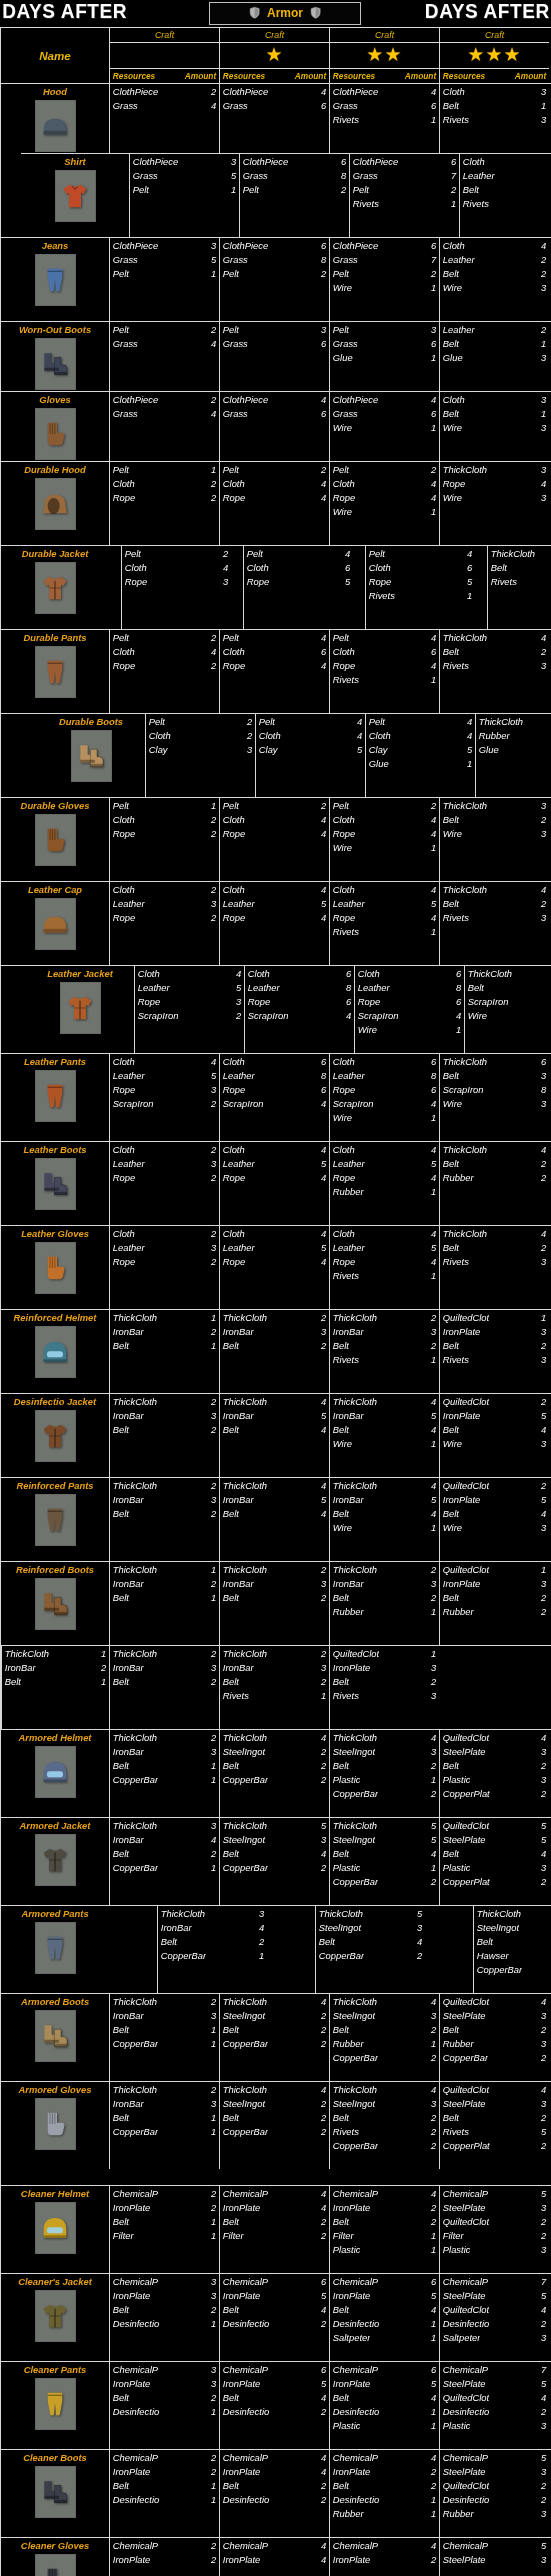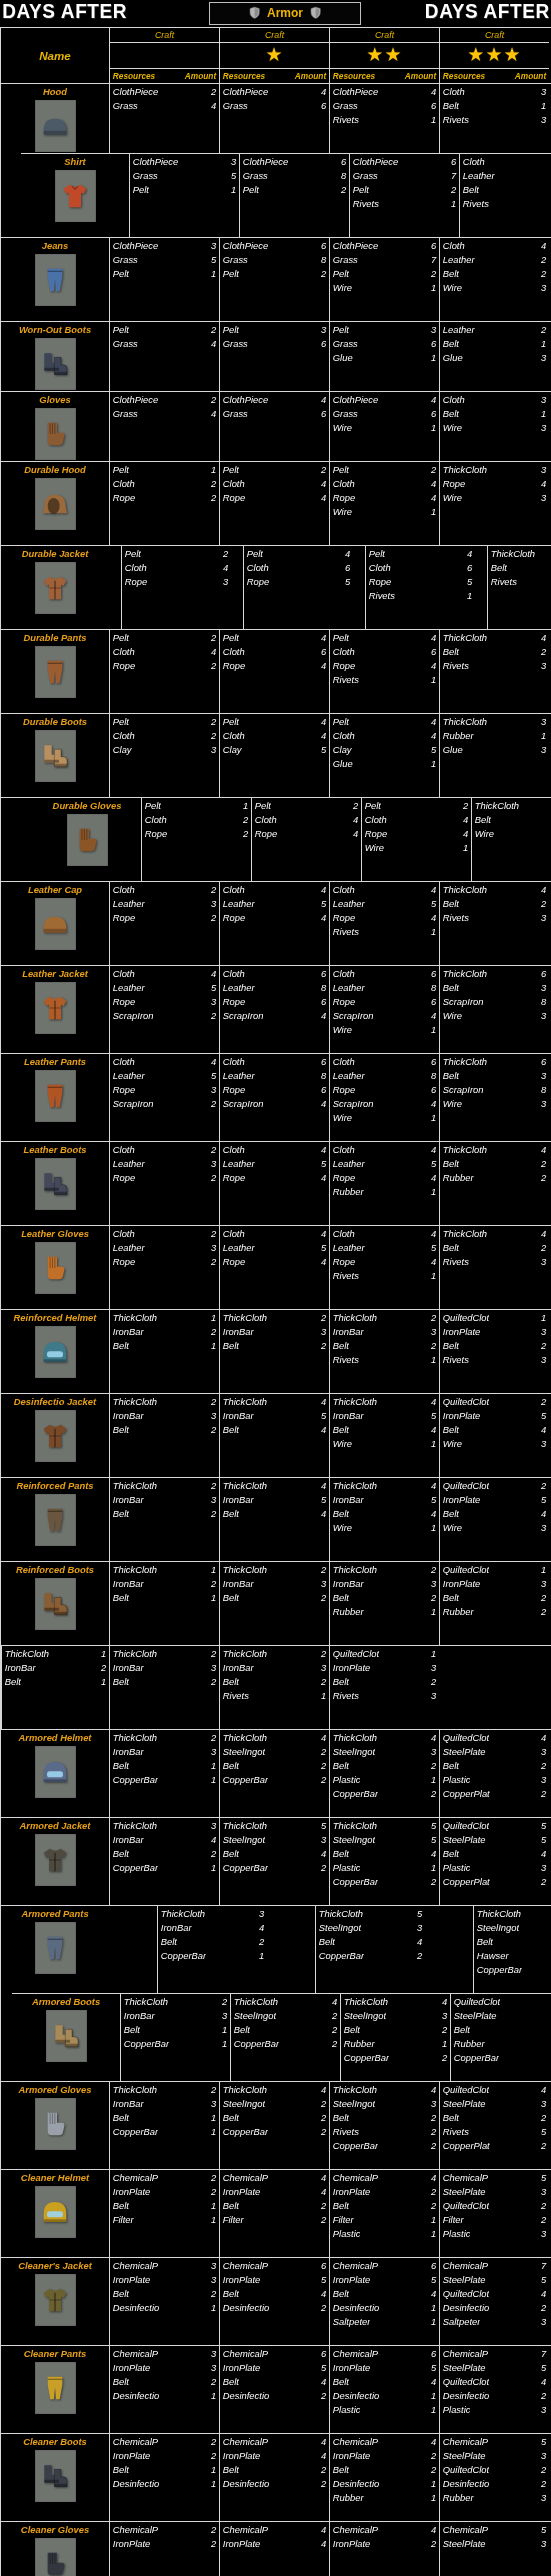--- a/index.html
+++ b/index.html
@@ -675,21 +675,21 @@
           <div class="res-line">
             <span class="res-name">Belt</span>
             <span class="res-amt">2</span>
           </div>
           <div class="res-line">
             <span class="res-name">Rivets</span>
             <span class="res-amt">3</span>
           </div>
         </div>
       </div>
-      <div class="row grid" style="min-height: 83px;">
+      <div class="row grid" style="min-height: 83px; padding-left: 36px;">
     <div class="cell name-cell">
       <div class="item-name">Durable Boots</div>
       <div class="icon-tile">
         <svg fill="currentColor" style="color: rgb(184, 144, 96);" viewBox="0 0 58 58" width="32" height="32">
               <use href="#sym-boots"></use>
             </svg>
       </div>
     </div>
   <div class="recipe-cell">
           <div class="res-line">
@@ -745,21 +745,21 @@
           <div class="res-line">
             <span class="res-name">Rubber</span>
             <span class="res-amt">1</span>
           </div>
           <div class="res-line">
             <span class="res-name">Glue</span>
             <span class="res-amt">3</span>
           </div>
         </div>
       </div>
-      <div class="row grid" style="min-height: 83px; padding-left: 32px;">
+      <div class="row grid" style="min-height: 83px;">
     <div class="cell name-cell">
       <div class="item-name">Durable Gloves</div>
       <div class="icon-tile">
         <svg fill="currentColor" style="color: rgb(138, 86, 40);" viewBox="0 0 58 58" width="32" height="32">
               <use href="#sym-gloves"></use>
             </svg>
       </div>
     </div>
   <div class="recipe-cell">
           <div class="res-line">
@@ -885,21 +885,21 @@
           <div class="res-line">
             <span class="res-name">Belt</span>
             <span class="res-amt">2</span>
           </div>
           <div class="res-line">
             <span class="res-name">Rivets</span>
             <span class="res-amt">3</span>
           </div>
         </div>
       </div>
-      <div class="row grid" style="min-height: 87px;">
+      <div class="row grid" style="min-height: 87px; padding-left: 25px;">
     <div class="cell name-cell">
       <div class="item-name">Leather Jacket</div>
       <div class="icon-tile">
         <svg fill="currentColor" style="color: rgb(176, 92, 40);" viewBox="0 0 58 58" width="32" height="32">
               <use href="#sym-jacket"></use>
             </svg>
       </div>
     </div>
   <div class="recipe-cell">
           <div class="res-line">
@@ -1829,21 +1829,21 @@
           <div class="res-line">
             <span class="res-name">Hawser</span>
             <span class="res-amt">3</span>
           </div>
           <div class="res-line">
             <span class="res-name">CopperPlat</span>
             <span class="res-amt">2</span>
           </div>
         </div>
       </div>
-      <div class="row grid" style="min-height: 87px; margin-left: 11px;">
+      <div class="row grid" style="min-height: 87px;">
     <div class="cell name-cell">
       <div class="item-name">Armored Boots</div>
       <div class="icon-tile">
         <svg fill="currentColor" style="color: rgb(168, 138, 88);" viewBox="0 0 58 58" width="32" height="32">
               <use href="#sym-boots"></use>
             </svg>
       </div>
     </div>
   <div class="recipe-cell">
           <div class="res-line">
@@ -2009,21 +2009,21 @@
           <div class="res-line">
             <span class="res-name">Rivets</span>
             <span class="res-amt">5</span>
           </div>
           <div class="res-line">
             <span class="res-name">CopperPlat</span>
             <span class="res-amt">2</span>
           </div>
         </div>
       </div>
-      <div class="row grid" style="min-height: 87px;">
+      <div class="row grid" style="min-height: 87px; margin-top: 16px;">
     <div class="cell name-cell">
       <div class="item-name">Cleaner Helmet</div>
       <div class="icon-tile">
         <svg fill="currentColor" style="color: rgb(202, 160, 32);" viewBox="0 0 58 58" width="32" height="32">
               <use href="#sym-helmet"></use>
             </svg>
       </div>
     </div>
   <div class="recipe-cell">
           <div class="res-line">

